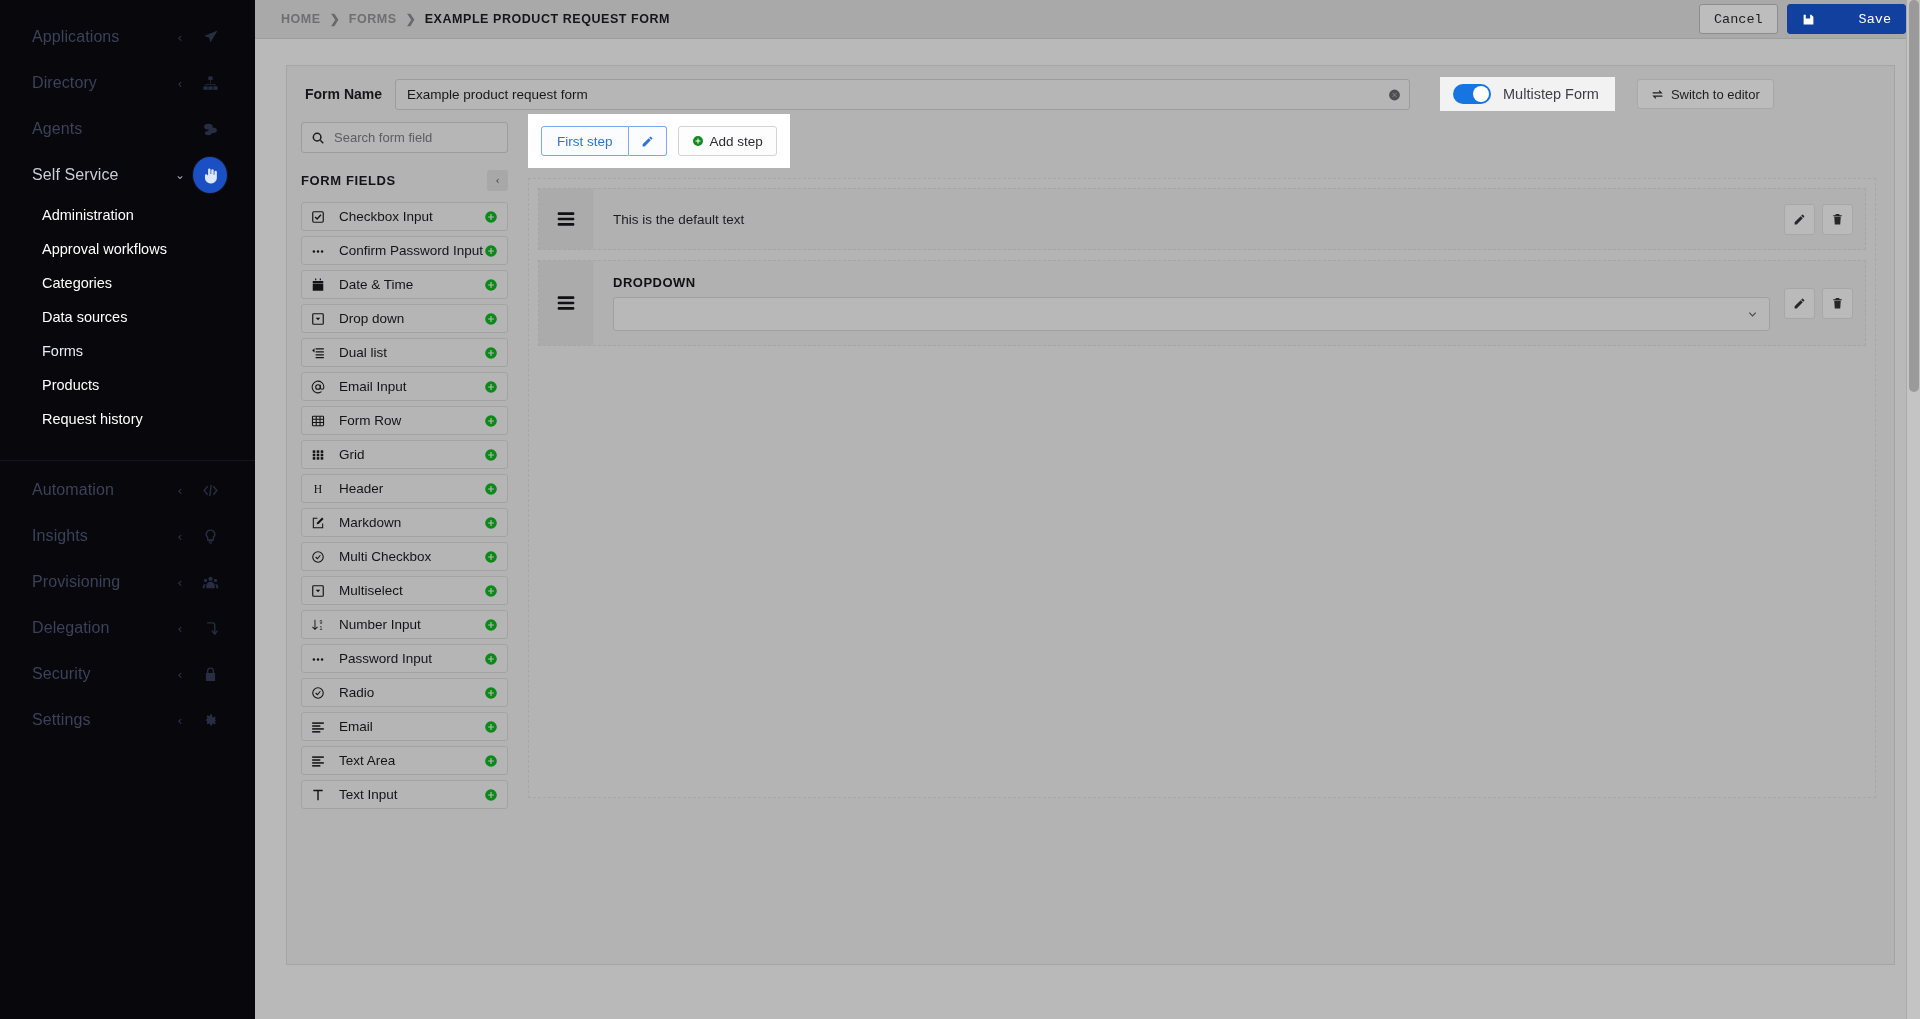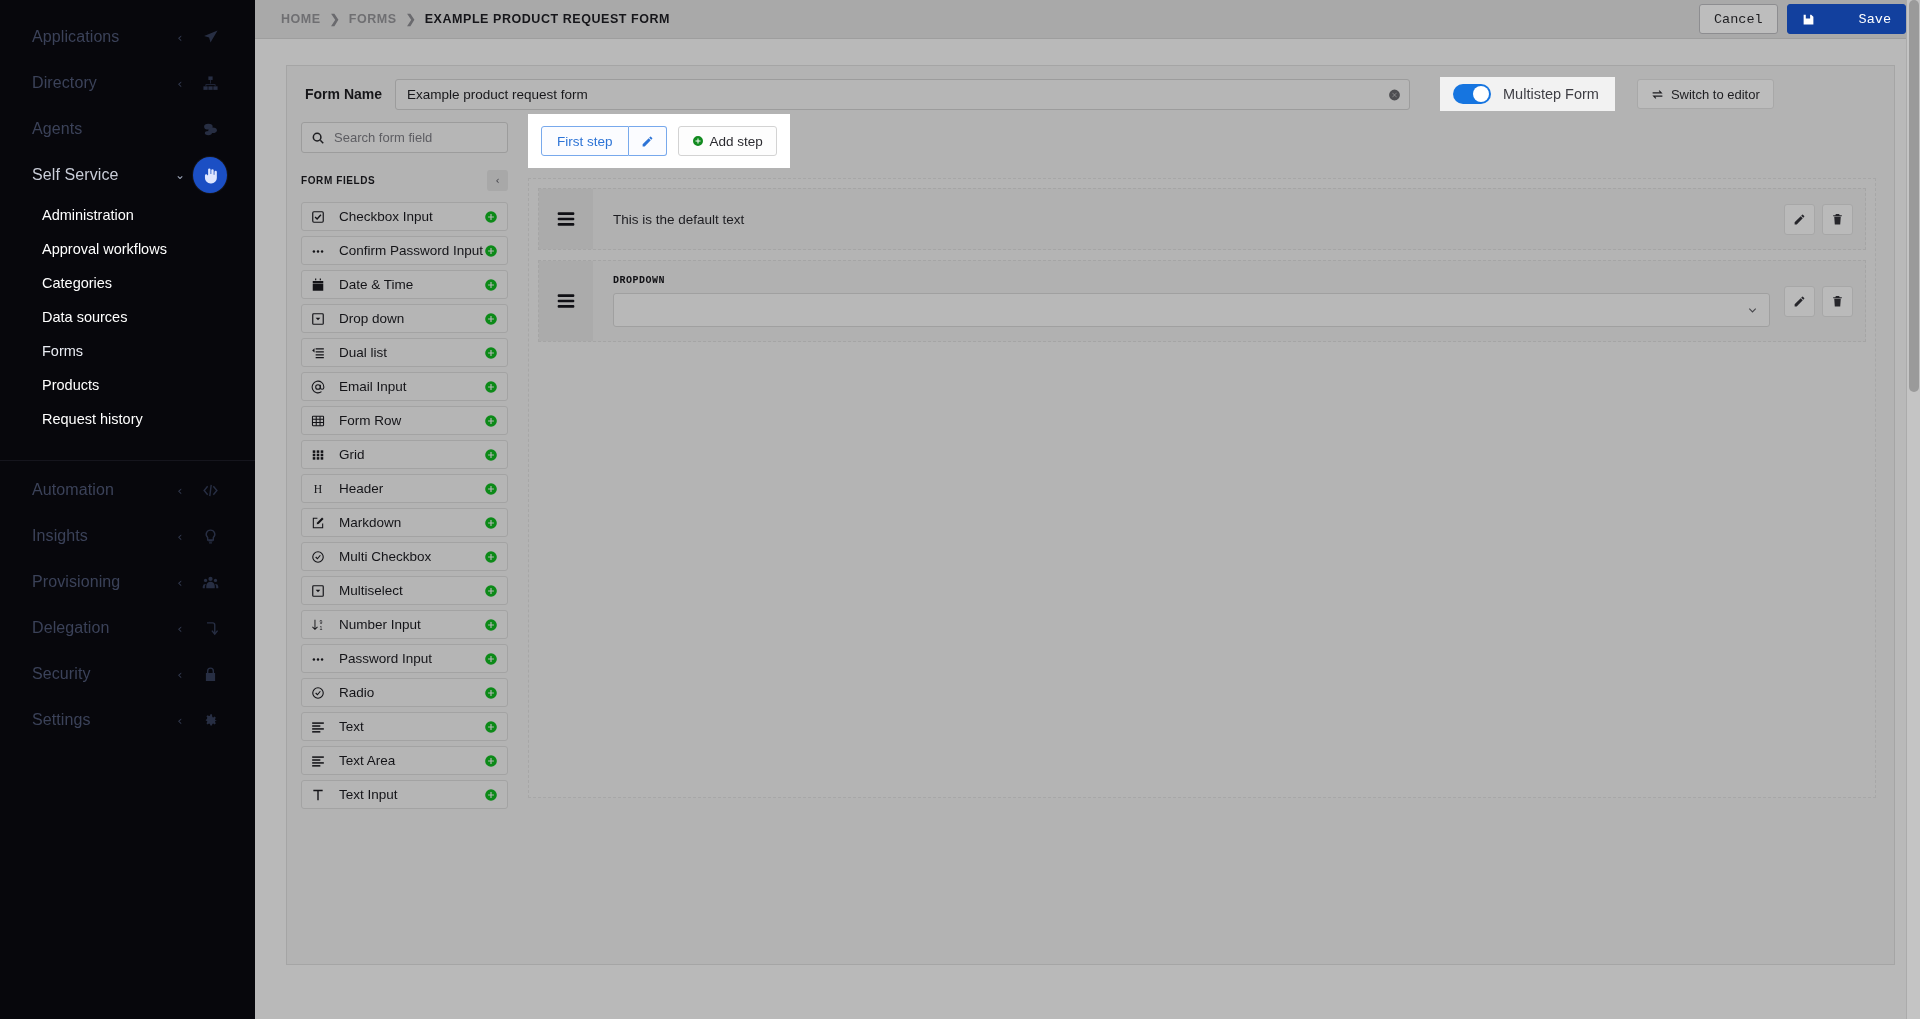--- a/index.html
+++ b/index.html
@@ -222,21 +222,21 @@
   .search-ic {
     position: absolute; left: 10px; top: 50%; transform: translateY(-50%);
     width: 14px; height: 14px; color: #1d1d20;
   }
   .palette-head {
     display: flex; align-items: center;
     height: 27px; margin-bottom: 8px;
   }
   .palette-title {
     flex: 1 1 auto;
-    font-size: 10px; font-weight: 700; letter-spacing: .6px;
+    font-size: 13px; font-weight: 700; letter-spacing: .6px;
     color: #141418;
   }
   .collapse-btn {
     width: 21px; height: 21px;
     background: #a8a8a8; border-radius: 3px;
     display: flex; align-items: center; justify-content: center;
     font-size: 10px; color: #3a3a40; cursor: pointer;
     font-family: "DejaVu Sans", sans-serif;
   }
   .field-row {
@@ -326,22 +326,22 @@
     cursor: grab; color: #101015;
   }
   .cmp-handle svg { width: 22px; height: 20px; }
   .cmp-content {
     flex: 1 1 auto;
     padding: 14px 14px 14px 20px;
     display: flex; flex-direction: column; justify-content: center;
   }
   .cmp-text { font-size: 13.5px; color: #1d1d21; }
   .cmp-label {
-    font-size: 10px; font-weight: 700; letter-spacing: .5px;
-    color: #111115; margin-bottom: 7px; font-family: Liberation Mono, monospace;
+    font-size: 13px; font-weight: 700; letter-spacing: .5px;
+    color: #111115; margin-bottom: 7px;
   }
   .cmp-select {
     height: 34px;
     background: #b8b8b8;
     border: 1px solid #a0a0a0; border-radius: 3px;
     display: flex; align-items: center; justify-content: flex-end;
     padding: 0 11px;
   }
   .cmp-select svg { width: 11px; height: 11px; color: #46464b; }
   .cmp-actions { display: flex; align-items: center; padding-right: 12px; gap: 0; }
@@ -763,21 +763,21 @@
               </div>
               <div class="field-row">
                 <span class="field-ic">
                   <svg viewBox="0 0 24 24" fill="currentColor">
                     <rect x="2" y="4" width="20" height="2.6"></rect>
                     <rect x="2" y="9" width="14" height="2.6"></rect>
                     <rect x="2" y="14" width="20" height="2.6"></rect>
                     <rect x="2" y="19" width="14" height="2.6"></rect>
                   </svg>
                 </span>
-                <span class="field-name">Text</span>
+                <span class="field-name">Email</span>
                 <span class="field-add"><svg viewBox="0 0 24 24" fill="currentColor">
                     <path d="M12 2a10 10 0 1 0 0 20 10 10 0 0 0 0-20zm5 11h-4v4h-2v-4H7v-2h4V7h2v4h4z"></path>
                   </svg></span>
               </div>
               <div class="field-row">
                 <span class="field-ic">
                   <svg viewBox="0 0 24 24" fill="currentColor">
                     <rect x="2" y="4" width="20" height="2.6"></rect>
                     <rect x="2" y="9" width="14" height="2.6"></rect>
                     <rect x="2" y="14" width="20" height="2.6"></rect>

